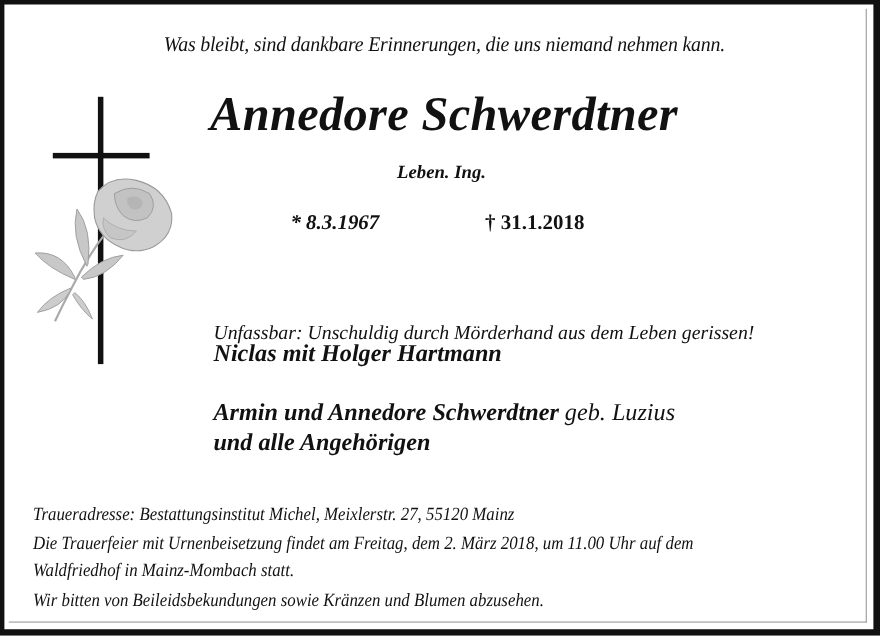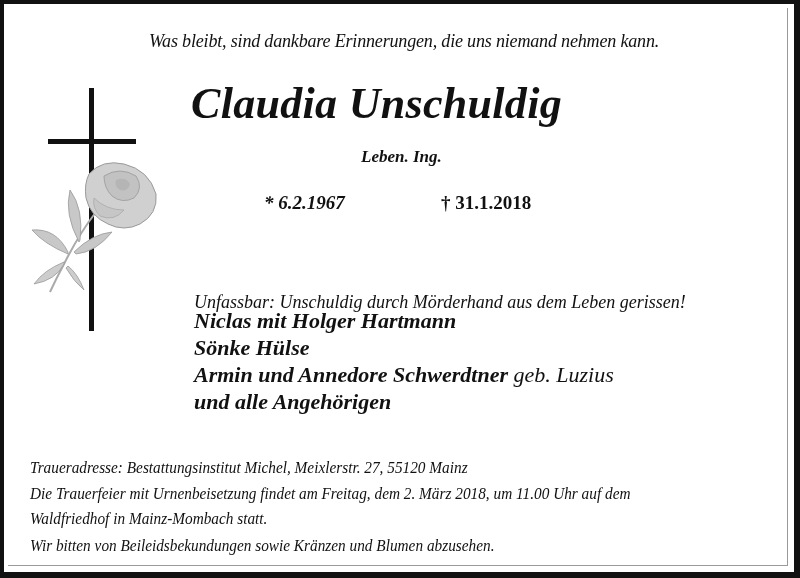--- a/index.html
+++ b/index.html
@@ -75,32 +75,29 @@
     <path d="M40 108 Q20 116 10 130 Q32 126 40 110 Z" fill="#cdcdcd" stroke="#999" stroke-width="0.8"></path>
     <path d="M50 98 Q68 80 88 78 Q72 98 52 100 Z" fill="#c8c8c8" stroke="#999" stroke-width="0.8"></path>
     <path d="M42 114 Q50 128 60 136 Q54 120 44 112 Z" fill="#cdcdcd" stroke="#999" stroke-width="0.8"></path>
 
     <path d="M65 20 Q78 5 100 10 Q125 16 132 40 Q134 60 116 70 Q100 78 84 70 Q66 62 62 44 Q60 30 65 20 Z" fill="#d0d0d0" stroke="#9a9a9a" stroke-width="1"></path>
     <path d="M80 22 Q96 12 112 22 Q120 34 110 44 Q98 50 88 42 Q80 34 80 22 Z" fill="#c2c2c2" stroke="#999" stroke-width="0.8"></path>
     <path d="M92 26 Q102 22 106 30 Q104 38 96 36 Q90 32 92 26 Z" fill="#b5b5b5"></path>
     <path d="M70 44 Q82 56 100 56 Q90 68 76 62 Q68 54 70 44 Z" fill="#c6c6c6" stroke="#a0a0a0" stroke-width="0.6"></path>
   </svg>
 
-  <div class="serif name">Claudia Unschuldig</div>
+  <div class="serif name">Annedore Schwerdtner</div>
   <div class="serif title">Leben. Ing.</div>
-  <div class="serif born">* 6.2.1967</div>
+  <div class="serif born">* 8.3.1967</div>
   <div class="serif died">† 31.1.2018</div>
 
   <div class="serif msg" style="top:247px;">Unfassbar: Unschuldig durch Mörderhand aus dem Leben gerissen!</div>
 
   <div class="serif mourner" style="top:304px;">
     <span>Niclas mit Holger Hartmann</span>
-  </div>
-  <div class="serif mourner" style="top:331px;">
-    <span>Sönke Hülse</span>
   </div>
   <div class="serif mourner" style="top:358px;">
     <span>Armin und Annedore Schwerdtner</span><span class="suffix"> geb. Luzius</span>
   </div>
   <div class="serif mourner" style="top:385px;">
     <span>und alle Angehörigen</span>
   </div>
 
   <div class="serif foot" style="top:454px;">Traueradresse: Bestattungsinstitut Michel, Meixlerstr. 27, 55120 Mainz</div>
   <div class="serif foot" style="top:480px;">Die Trauerfeier mit Urnenbeisetzung findet am Freitag, dem 2. März 2018, um 11.00 Uhr auf dem</div>

